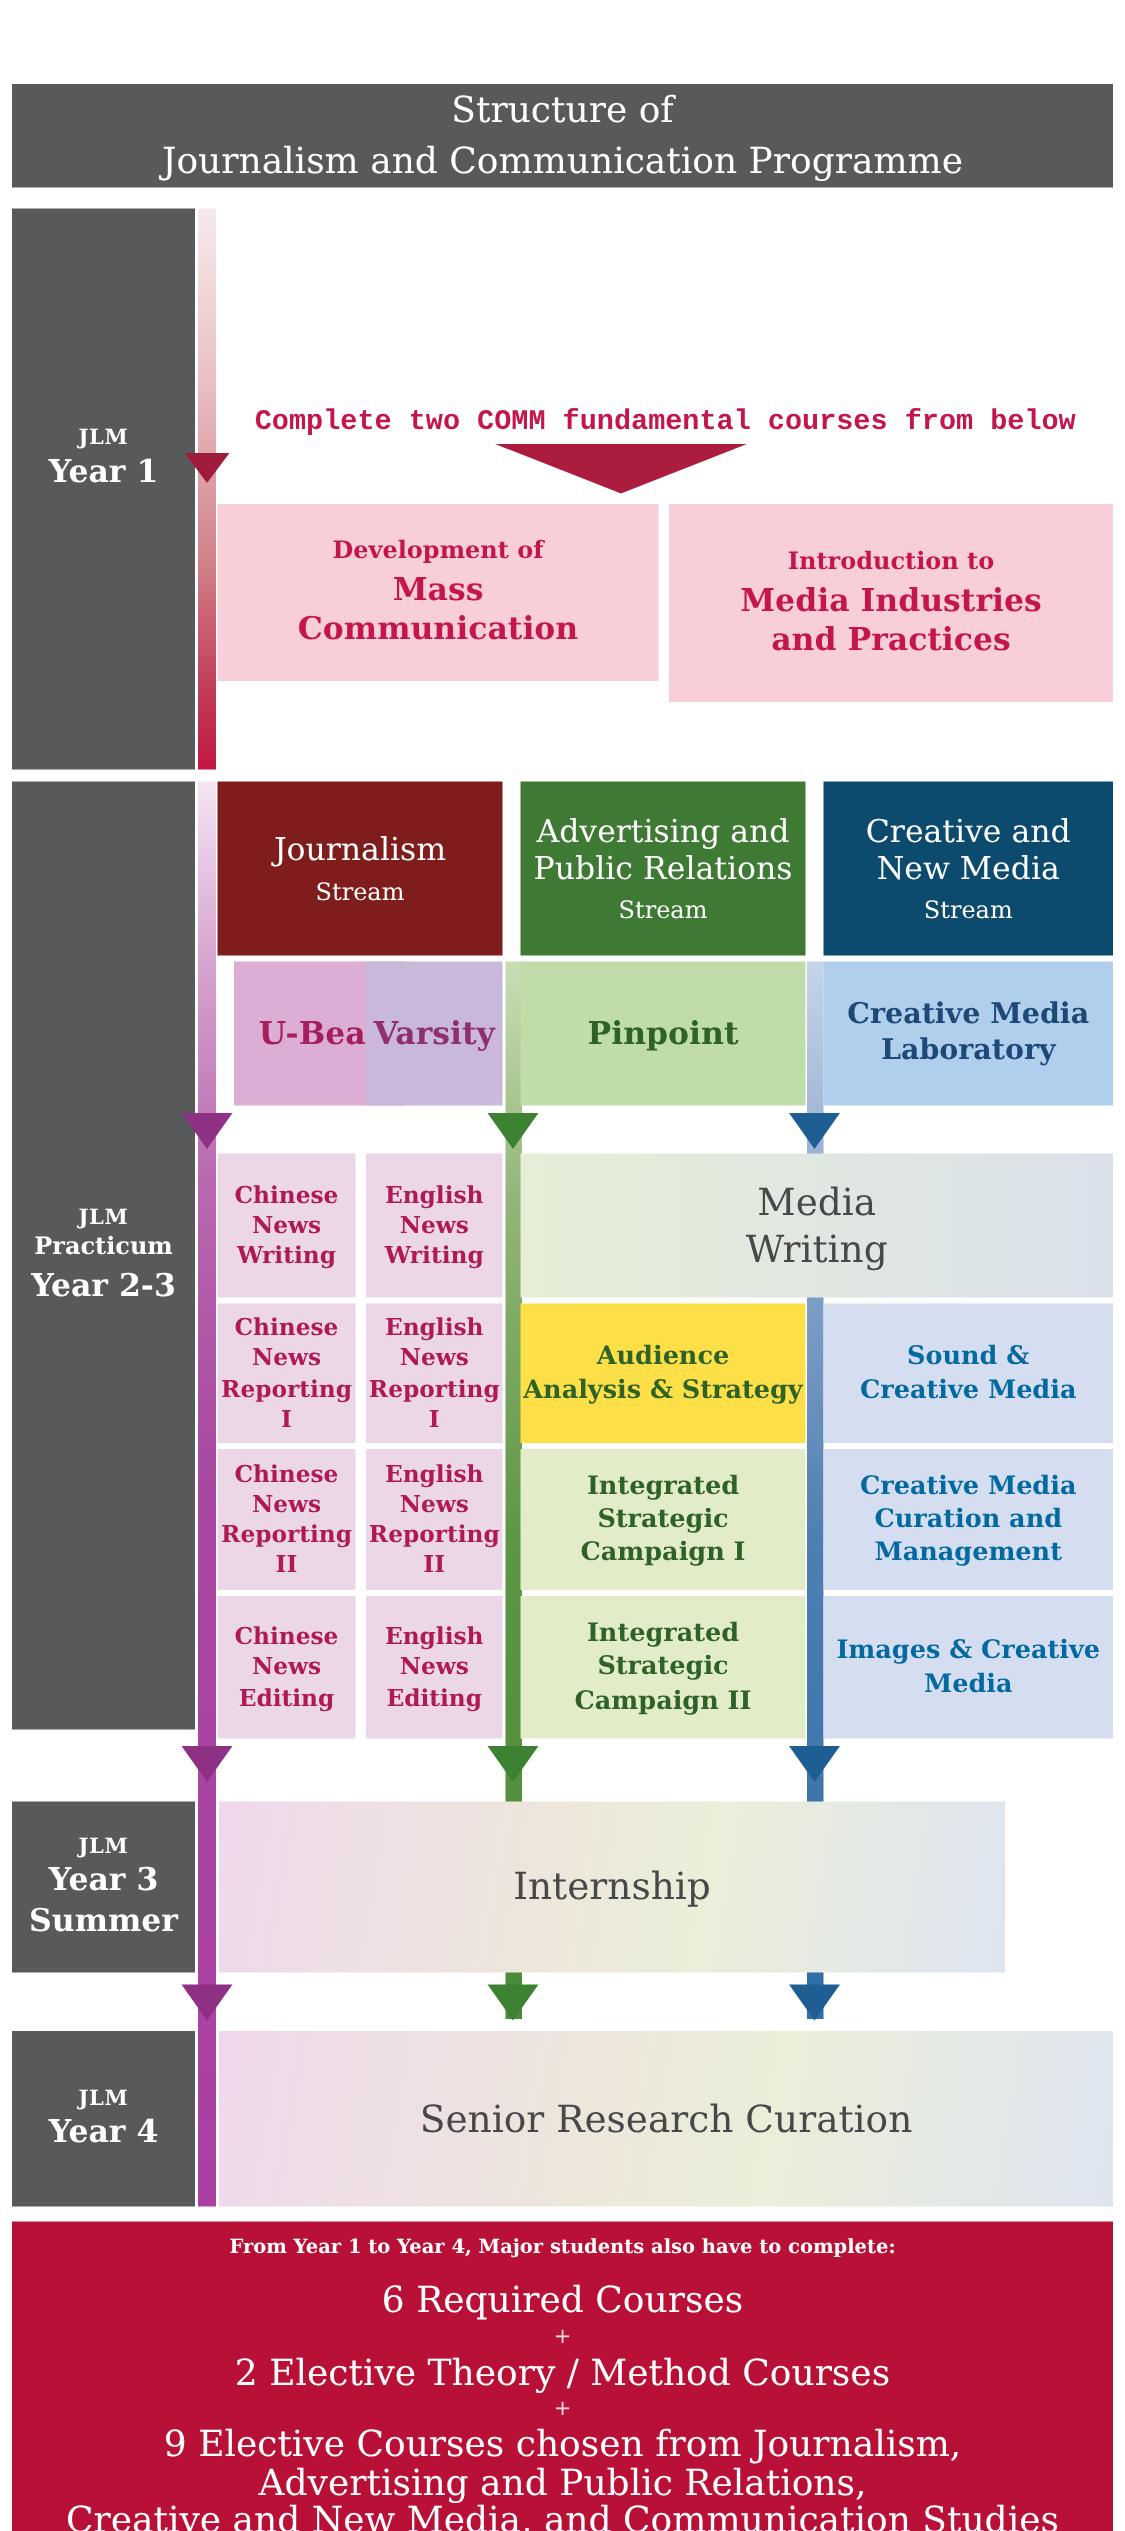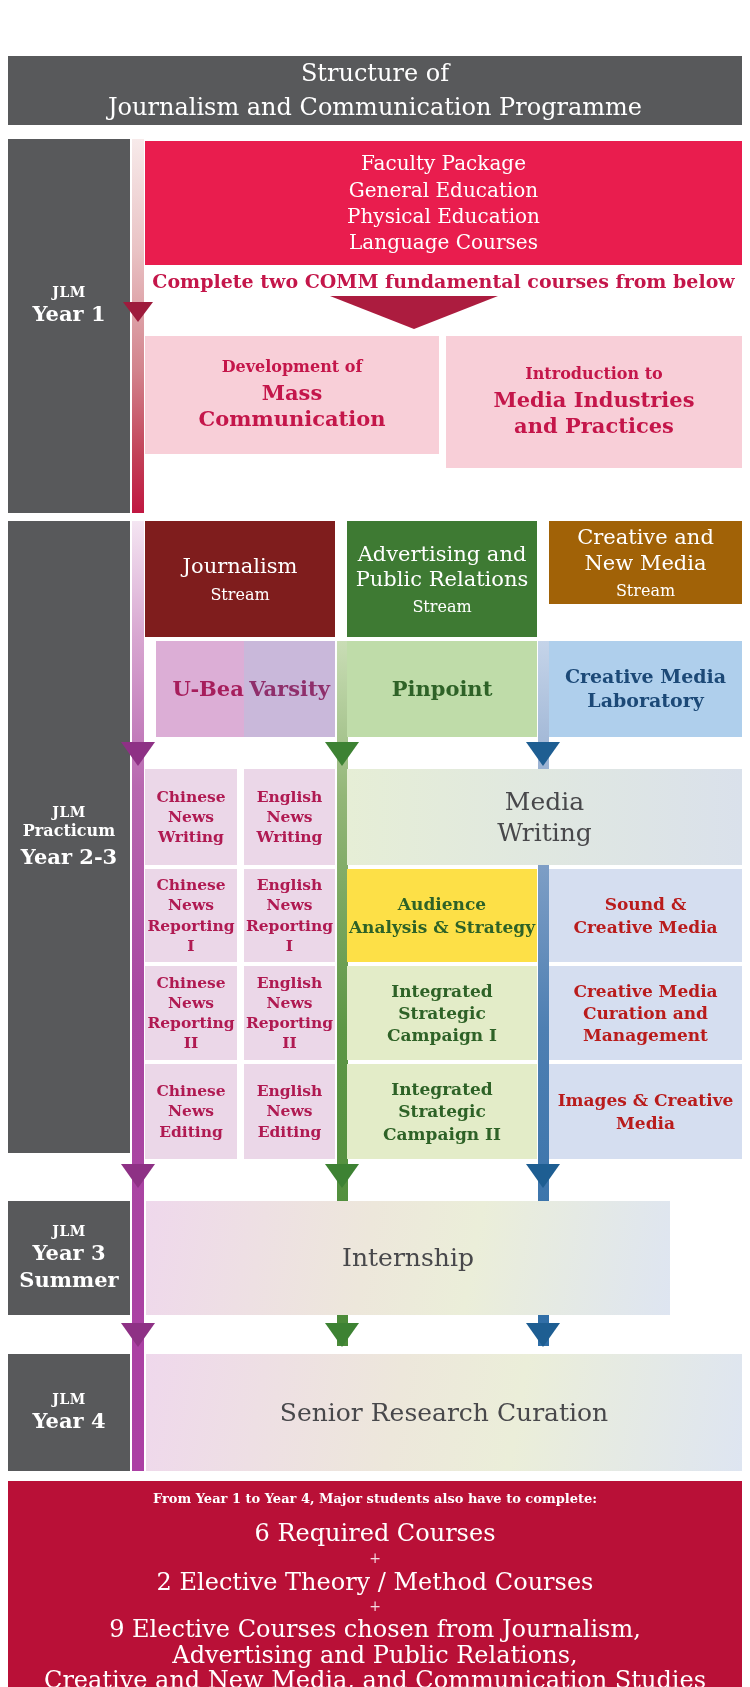--- a/index.html
+++ b/index.html
@@ -13,21 +13,21 @@
   
   .strip{z-index:1;}
   .box{z-index:2;}
   .txt{z-index:2;}
   .tri{width:0;height:0;z-index:3;}
   .tri-down-sm{border-left:17px solid transparent;border-right:17px solid transparent;border-top:24px solid #000;}
   
   .t-crimson{color:#C4164A;}
   .t-plum{color:#B01A52;}
   .t-green{color:#2E6227;}
-  .t-blue{color:#b91c1c;}
+  .t-blue{color:#0369a1;}
   .t-dark{color:#48484B;}
   
   .side-tag{font-size:14px;font-weight:bold;letter-spacing:.5px;}
   .side-label{font-size:21px;font-weight:bold;line-height:1.3;}
   .side-mid{font-size:16px;font-weight:bold;line-height:1.4;}
   
   .header-text{font-size:24px;line-height:1.4;color:#fff;}
   .faculty-text{font-size:20px;line-height:1.32;color:#fff;}
   .instruction{font-size:19px;font-weight:bold;}
   .pink-box{background:#F8CFD8;}
@@ -58,28 +58,22 @@
   </div>
 
   <div class="abs flex col gray box" style="left:8px;top:107px;width:122px;height:374px;padding-bottom:40px;">
     <div class="side-tag">JLM</div>
     <div class="side-label">Year 1</div>
   </div>
 
   <div class="abs strip" style="left:132px;top:107px;width:12px;height:374px;background:linear-gradient(180deg,#F7EAEA 0%,#E9C2C4 30%,#D2838C 62%,#C24057 85%,#C01741 100%);"></div>
   <div class="abs tri" style="left:123px;top:270px;border-left:15px solid transparent;border-right:15px solid transparent;border-top:20px solid #9E1B3C;"></div>
 
-  <div class="abs flex box" style="left:145px;top:109px;width:597px;height:124px;background:#E91D4E;">
-    <div class="faculty-text pre">Faculty Package
-General Education
-Physical Education
-Language Courses</div>
-  </div>
-
-  <div class="abs flex txt" style="left:145px;top:236px;width:597px;height:26px;">
+
+  <div class="abs flex txt" style="left:145px;top:236px;width:597px;height:26px;font-family:Liberation Mono, monospace;">
     <div class="instruction t-crimson">Complete two COMM fundamental courses from below</div>
   </div>
 
   <div class="abs tri" style="left:330px;top:264px;border-left:84px solid transparent;border-right:84px solid transparent;border-top:33px solid #AC1C3F;"></div>
 
   <div class="abs flex col pink-box box" style="left:145px;top:304px;width:294px;height:118px;">
     <div class="pink-intro t-crimson">Development of</div>
     <div class="pink-name t-crimson pre">Mass
 Communication</div>
   </div>
@@ -102,21 +96,21 @@
 
   <div class="abs flex col box" style="left:145px;top:489px;width:190px;height:116px;background:#7f1d1d;">
     <div class="stream-name pre">Journalism</div>
     <div class="stream-sub">Stream</div>
   </div>
   <div class="abs flex col box" style="left:347px;top:489px;width:190px;height:116px;background:#3E7A33;">
     <div class="stream-name pre">Advertising and
 Public Relations</div>
     <div class="stream-sub">Stream</div>
   </div>
-  <div class="abs flex col box" style="left:549px;top:489px;width:193px;height:83px;background:#a16207;">
+  <div class="abs flex col box" style="left:549px;top:489px;width:193px;height:116px;background:#0c4a6e;">
     <div class="stream-name pre">Creative and
 New Media</div>
     <div class="stream-sub">Stream</div>
   </div>
 
   <div class="abs flex box" style="left:156px;top:609px;width:114px;height:96px;background:#DCAED6;">
     <div class="prac-name" style="color:#A61E5C;">U-Beat</div>
   </div>
   <div class="abs flex box" style="left:244px;top:609px;width:91px;height:96px;background:#C9B8DA;">
     <div class="prac-name" style="color:#8F2F6B;">Varsity</div>

